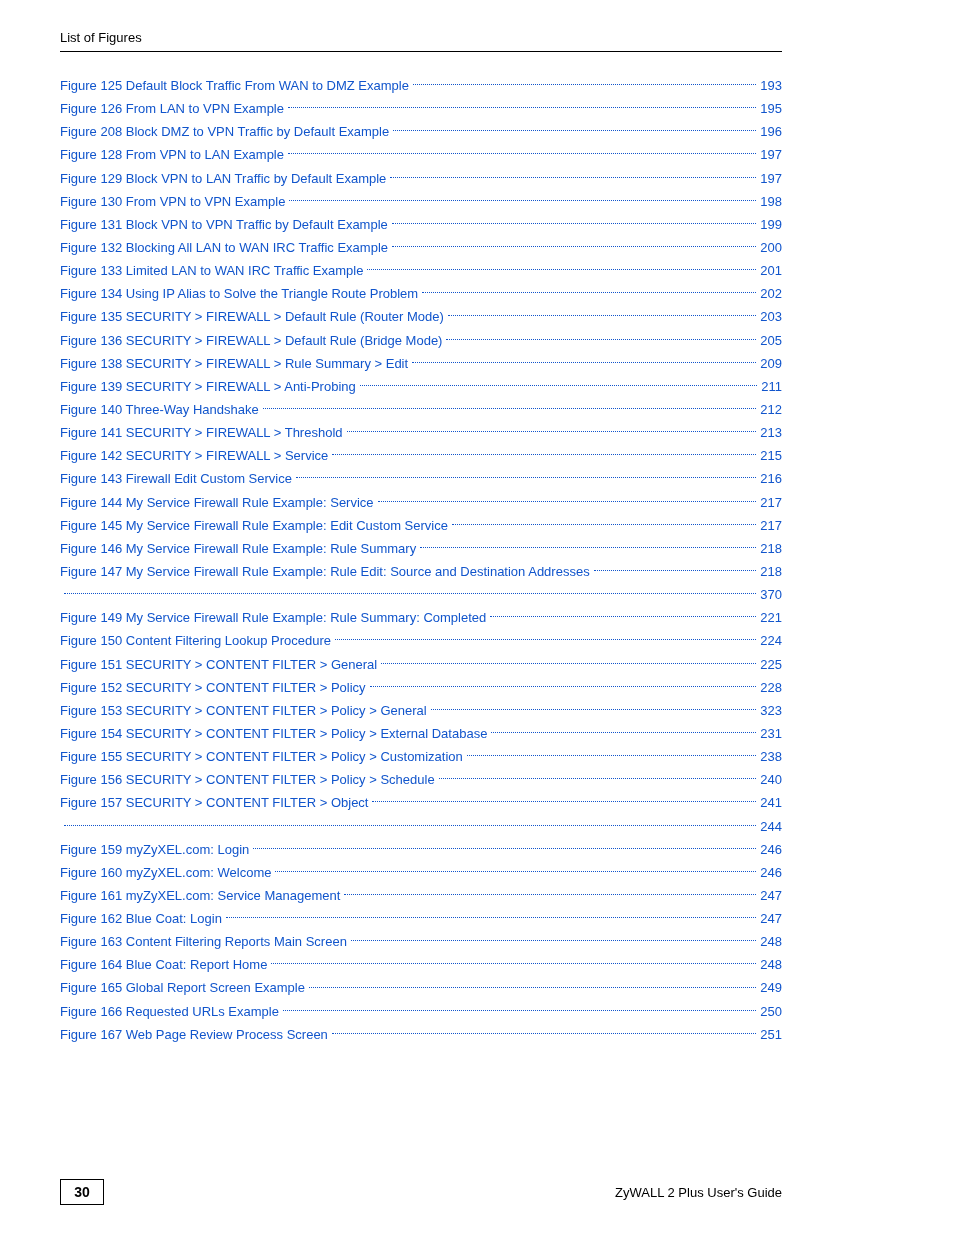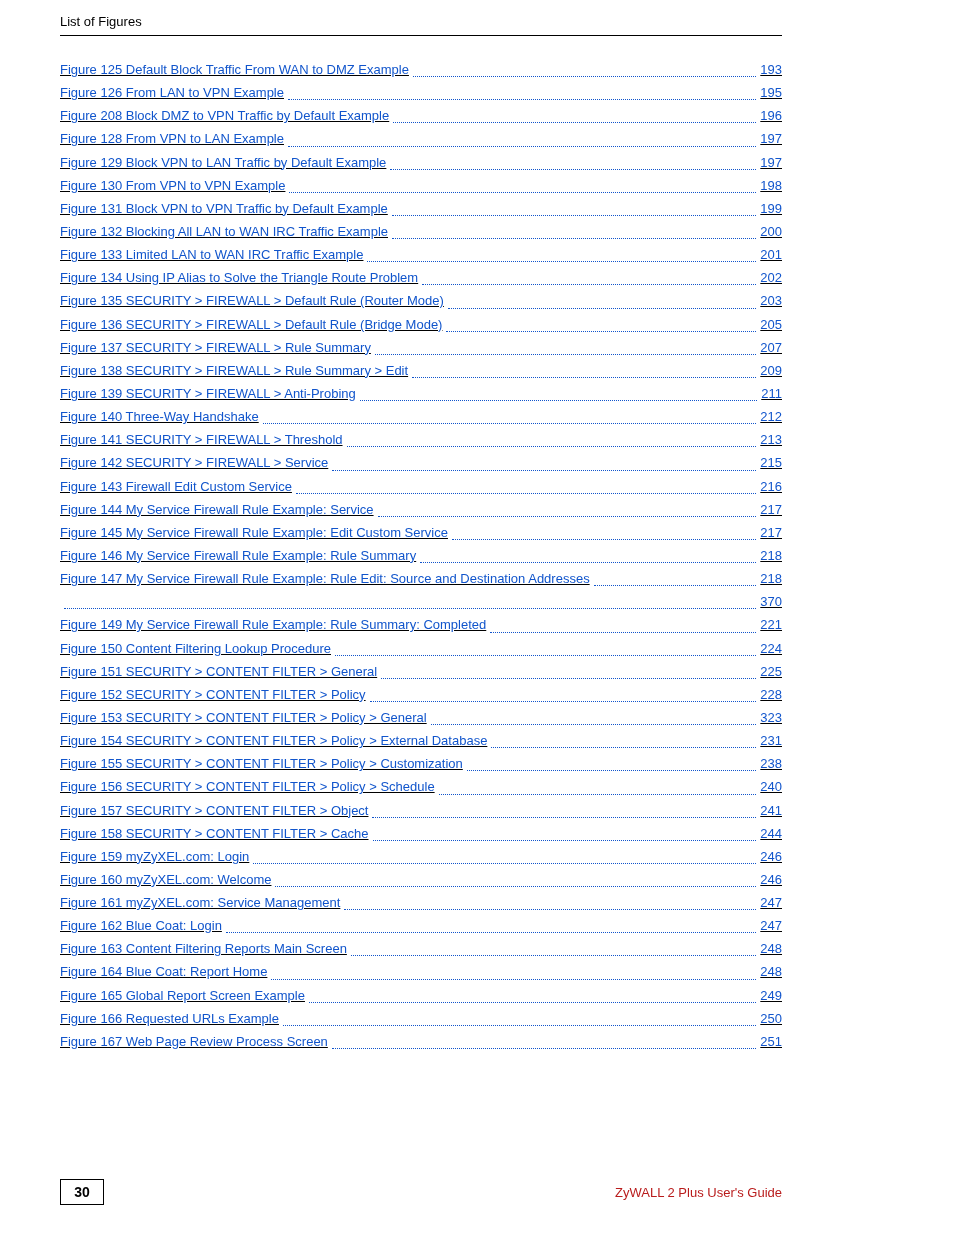--- a/index.html
+++ b/index.html
@@ -8,43 +8,42 @@
       font-size: 13px;
       background: #fff;
       color: #000;
       width: 954px;
       min-height: 1235px;
       position: relative;
     }
     .page-container {
       width: 842px;
       min-height: 1235px;
-      padding: 14px 60px 80px 60px;
+      padding: 30px 60px 80px 60px;
       position: relative;
     }
     .header {
       border-bottom: 1.5px solid #000;
       padding-bottom: 6px;
       margin-bottom: 24px;
     }
     .header-title {
       font-size: 13px;
       color: #000;
     }
     .toc-list {
       list-style: none;
       padding: 0;
       margin: 0;
     }
     .toc-item {
       display: flex;
-      align-items: flex-end;
+      align-items: center;
       margin-bottom: 3px;
       line-height: 1.55;
-      text-decoration: underline;
     }
     .toc-link {
       color: #1155cc;
       text-decoration: none;
       white-space: nowrap;
       font-size: 13px;
       flex-shrink: 0;
     }
     .toc-dots {
       flex: 1;
@@ -74,21 +73,21 @@
       border: 1.5px solid #000;
       padding: 4px 10px;
       font-size: 14px;
       font-weight: bold;
       min-width: 44px;
       text-align: center;
     }
     .footer-title {
       margin-left: auto;
       font-size: 13px;
-      color: #b91c1c;
+      color: #000000;
     }
   </style>
 </head>
 <body>
 
 <div class="page-container">
   <div class="header">
     <span class="header-title">List of Figures</span>
   </div>
 
@@ -147,25 +146,20 @@
         <a class="toc-link" href="#">Figure 135 SECURITY &gt; FIREWALL &gt; Default Rule (Router Mode)</a>
         <span class="toc-dots"></span>
         <span class="toc-page">203</span>
       </li>
       <li class="toc-item">
         <a class="toc-link" href="#">Figure 136 SECURITY &gt; FIREWALL &gt; Default Rule (Bridge Mode)</a>
         <span class="toc-dots"></span>
         <span class="toc-page">205</span>
       </li>
       <li class="toc-item">
-        <a class="toc-link" href="#">Figure 137 SECURITY &gt; FIREWALL &gt; Rule Summary</a>
-        <span class="toc-dots"></span>
-        <span class="toc-page">207</span>
-      </li>
-      <li class="toc-item">
         <a class="toc-link" href="#">Figure 138 SECURITY &gt; FIREWALL &gt; Rule Summary &gt; Edit</a>
         <span class="toc-dots"></span>
         <span class="toc-page">209</span>
       </li>
       <li class="toc-item">
         <a class="toc-link" href="#">Figure 139 SECURITY &gt; FIREWALL &gt; Anti-Probing</a>
         <span class="toc-dots"></span>
         <span class="toc-page">211</span>
       </li>
       <li class="toc-item">
@@ -251,21 +245,20 @@
         <a class="toc-link" href="#">Figure 156 SECURITY &gt; CONTENT FILTER &gt; Policy &gt; Schedule</a>
         <span class="toc-dots"></span>
         <span class="toc-page">240</span>
       </li>
       <li class="toc-item">
         <a class="toc-link" href="#">Figure 157 SECURITY &gt; CONTENT FILTER &gt; Object</a>
         <span class="toc-dots"></span>
         <span class="toc-page">241</span>
       </li>
       <li class="toc-item">
-        <a class="toc-link" href="#">Figure 158 SECURITY &gt; CONTENT FILTER &gt; Cache</a>
         <span class="toc-dots"></span>
         <span class="toc-page">244</span>
       </li>
       <li class="toc-item">
         <a class="toc-link" href="#">Figure 159 myZyXEL.com: Login</a>
         <span class="toc-dots"></span>
         <span class="toc-page">246</span>
       </li>
       <li class="toc-item">
         <a class="toc-link" href="#">Figure 160 myZyXEL.com: Welcome</a>

